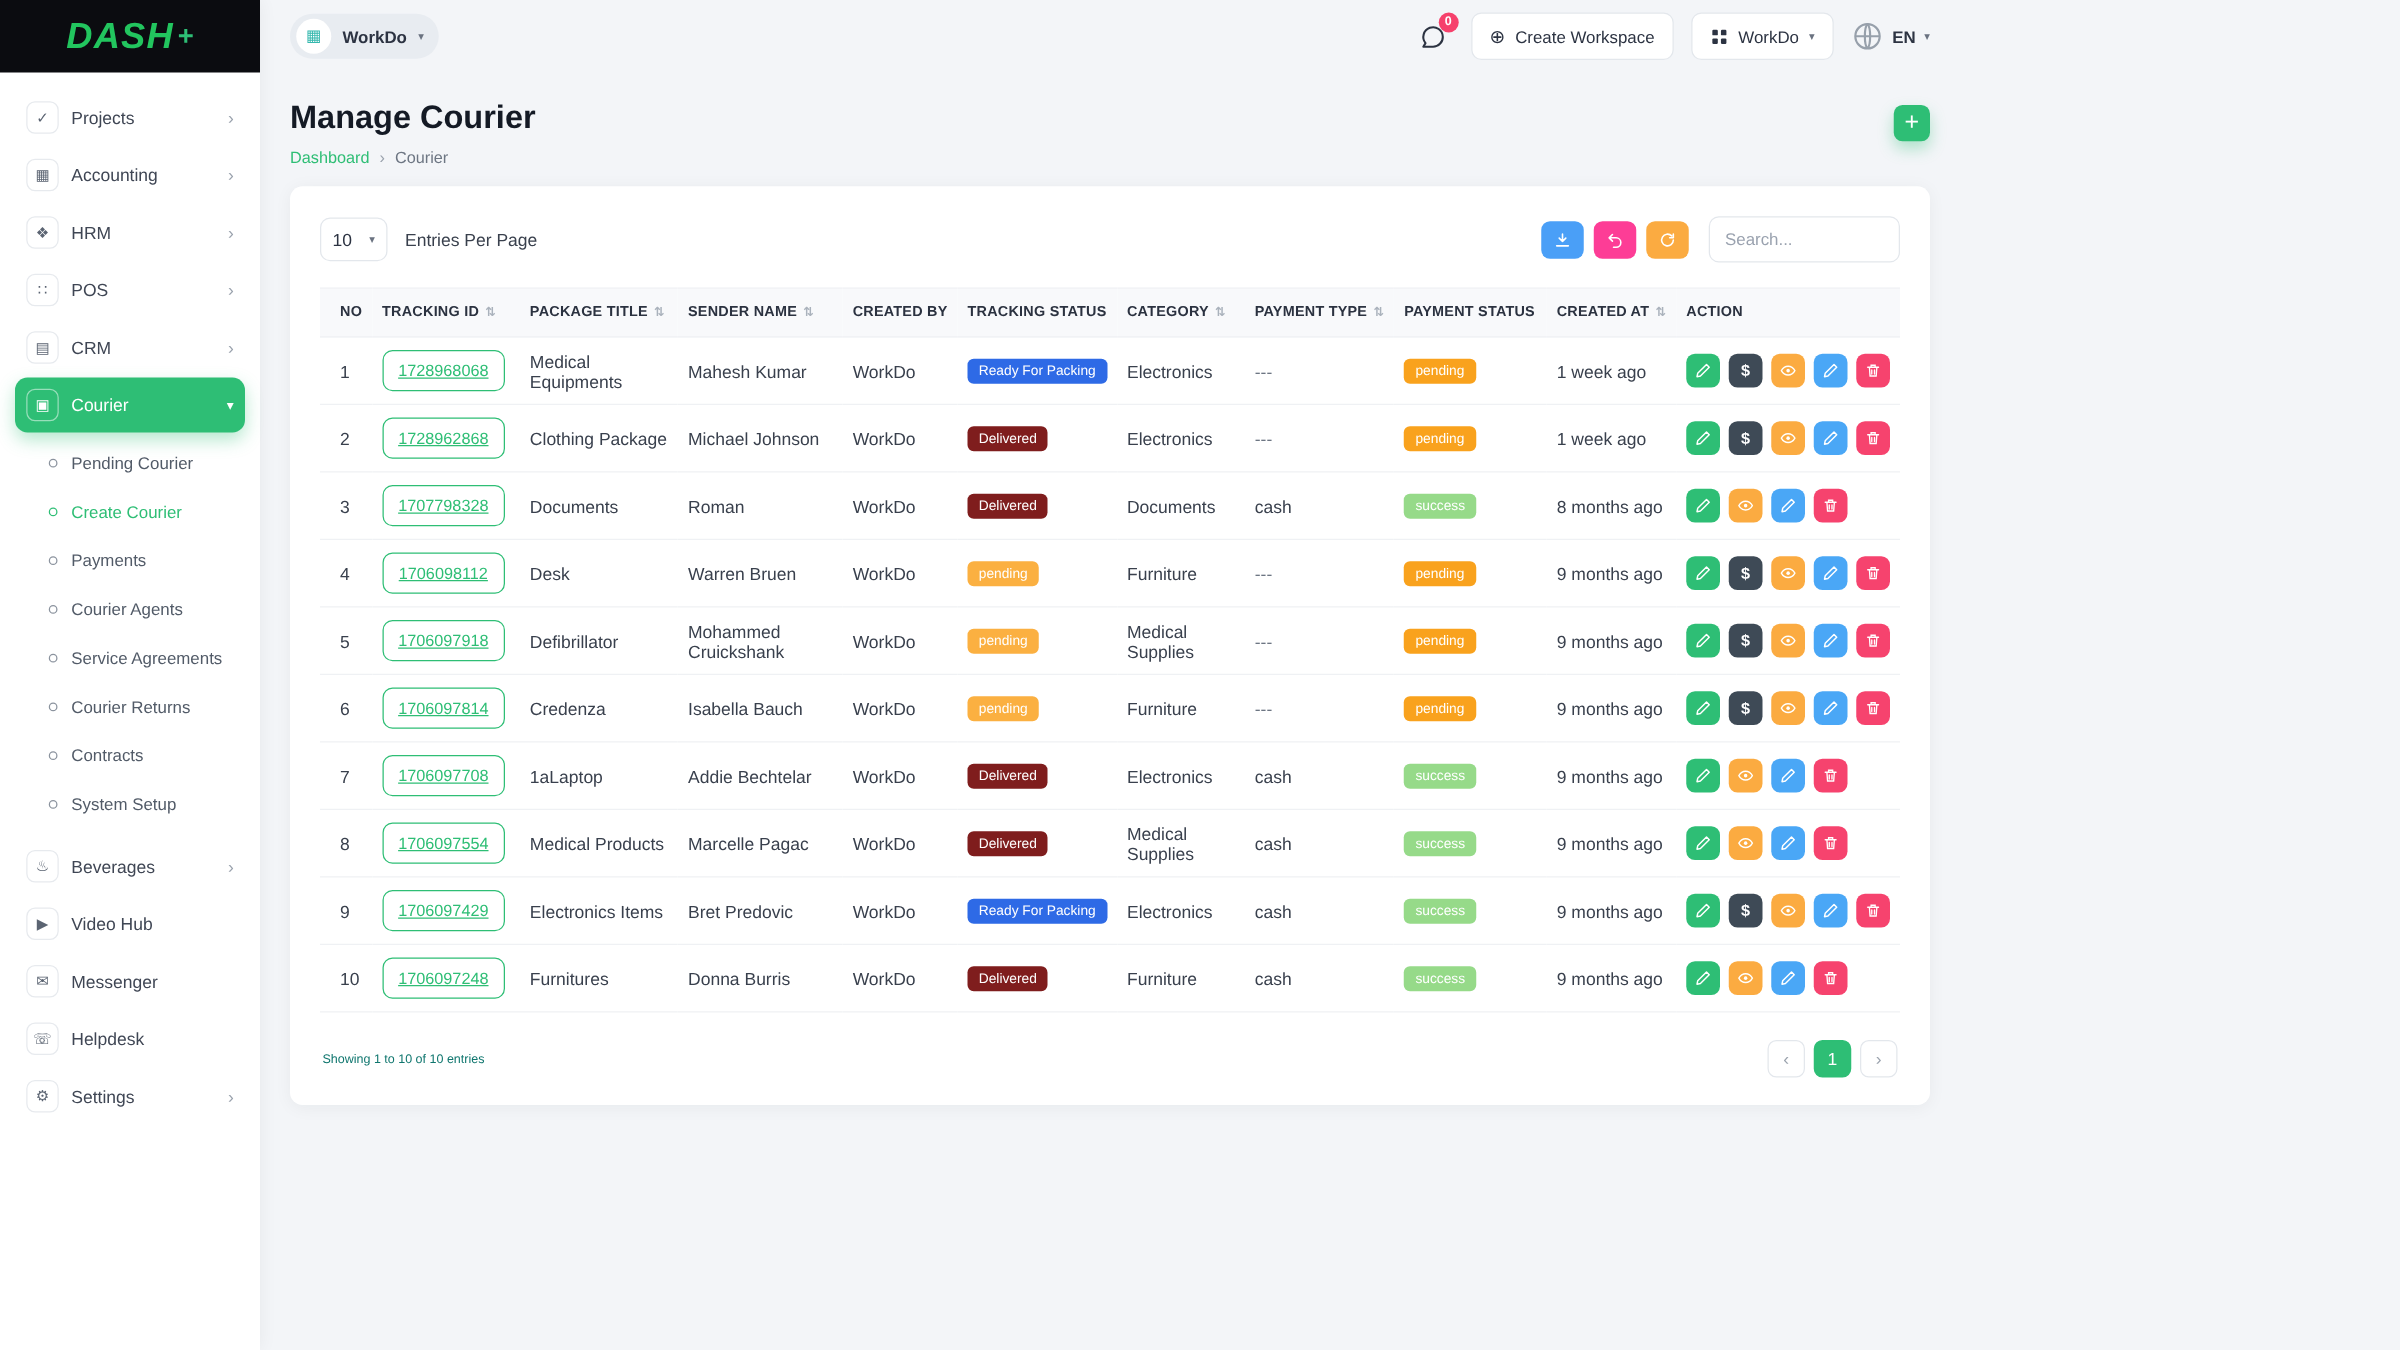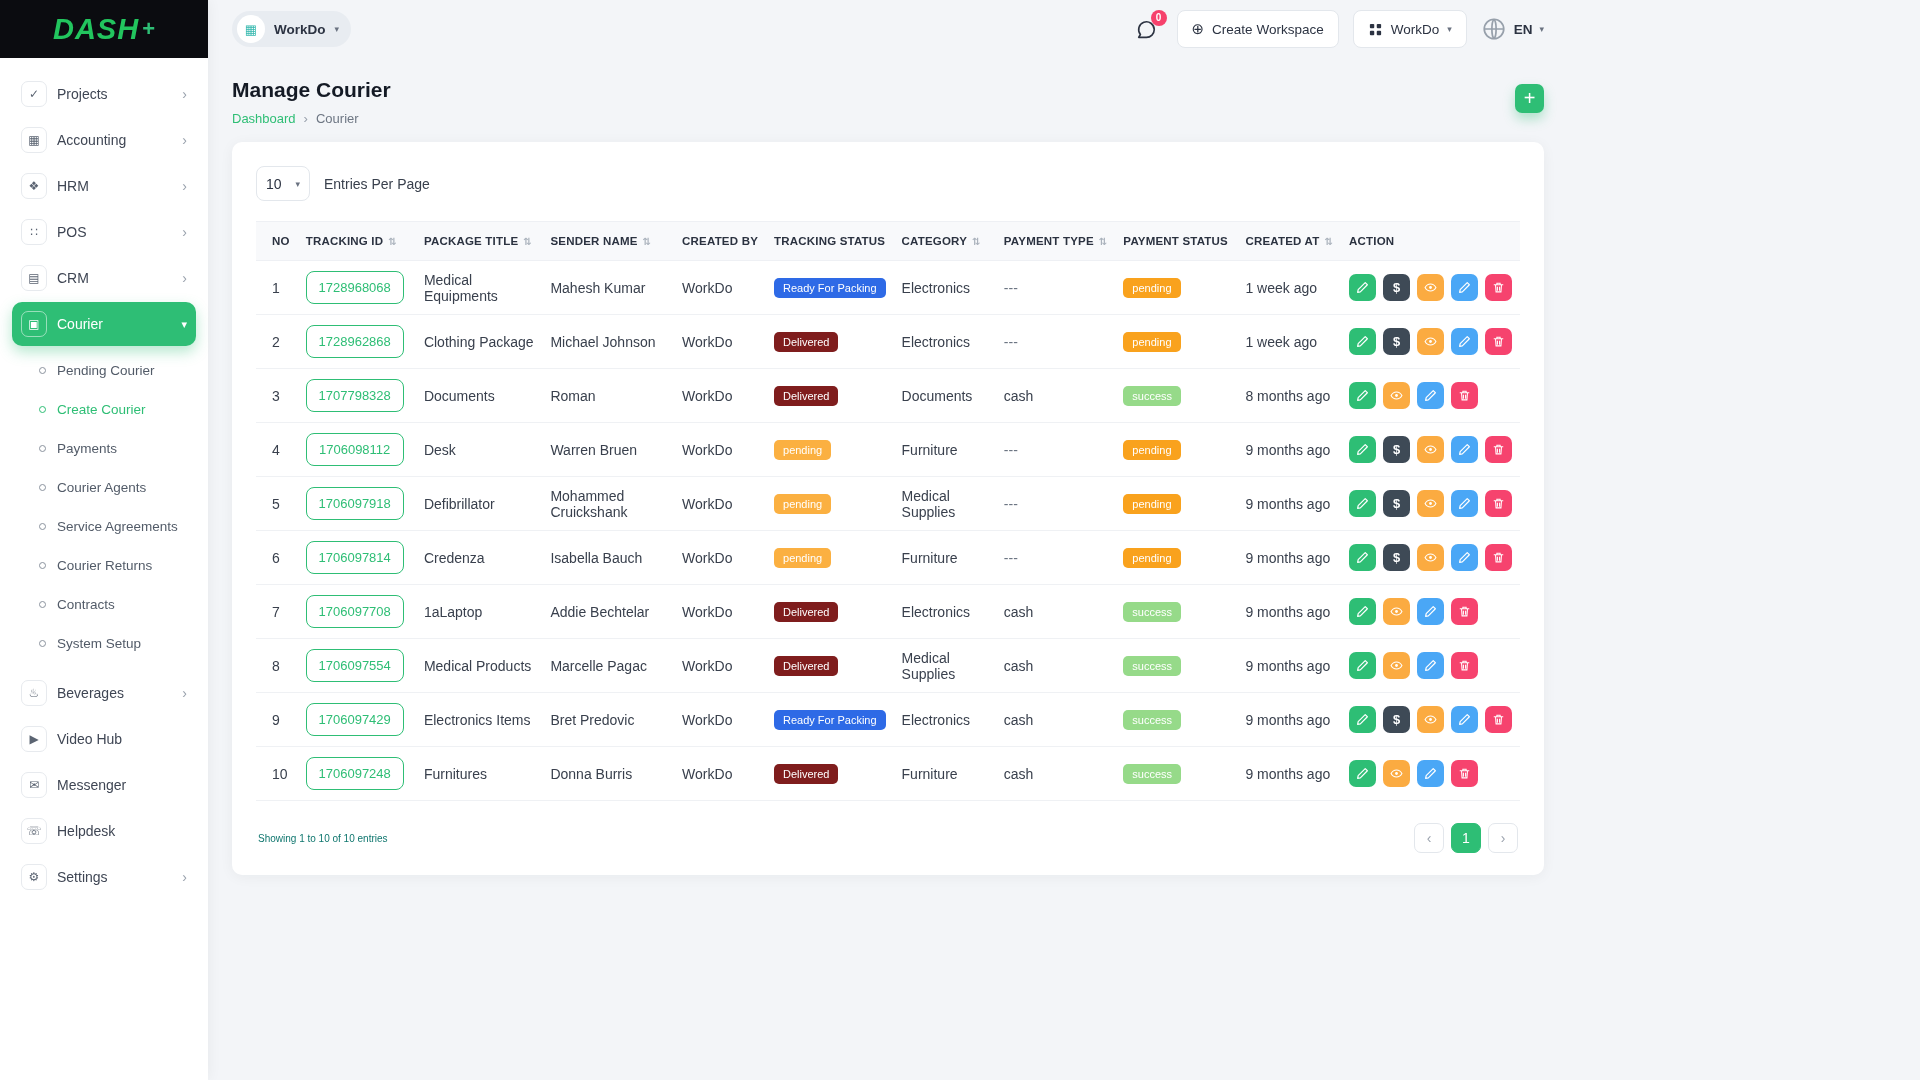--- a/index.html
+++ b/index.html
@@ -52,21 +52,21 @@
   .btn-outline { display:flex; align-items:center; gap:8px; height:38px; padding:0 14px; background:#fff;
                  border:1px solid #e3e7ec; border-radius:8px; font-size:13.5px; color:#2c3342;
                  cursor:pointer; font-family:inherit; }
   .oplus { font-size:15px; color:#2c3342; }
   .grid-ic svg { width:15px; height:15px; display:block; }
   .lang { display:flex; align-items:center; gap:7px; cursor:pointer; font-size:13.5px; color:#2c3342; font-weight:bold; }
   .globe svg { width:26px; height:26px; display:block; }
 
   
   .page-head { display:flex; align-items:flex-start; justify-content:space-between; margin-top:20px; }
-  .page-title { font-size:21px; font-weight:bold; color:#141a25; }
+  .page-title { font-size:26px; font-weight:bold; color:#141a25; }
   .breadcrumb { margin-top:9px; font-size:13px; display:flex; gap:8px; align-items:flex-end; }
   .bc-link { color:var(--green); cursor:pointer; }
   .bc-sep { color:#9aa2ad; }
   .bc-cur { color:#6d7683; }
   .add-btn { width:29px; height:29px; background:var(--green); color:#fff; border:none; border-radius:7px;
              font-size:20px; cursor:pointer; display:flex; align-items:center; justify-content:center;
              box-shadow:0 6px 12px rgba(46,190,117,.35); margin-top:6px; }
 
   
   .card { margin-top:16px; background:#fff; border-radius:10px; padding:24px 24px 14px;
@@ -91,21 +91,21 @@
   table { width:100%; border-collapse:collapse; }
   thead th { background:#f8f9fb; font-size:11.5px; font-weight:bold; color:#2b3240; text-align:left;
              padding:13px 8px; letter-spacing:.2px; border-top:1px solid #eef0f4; border-bottom:1px solid #eef0f4;
              white-space:nowrap; }
   thead th:first-child { padding-left:16px; }
   .sort { color:#aab2bc; font-size:10px; margin-left:5px; }
   tbody td { padding:10px 8px; border-bottom:1px solid #eff1f4; font-size:14px; color:#39404d; height:54px; }
   tbody td:first-child { padding-left:16px; }
   .track-pill { display:inline-block; min-width:98px; text-align:center; padding:8px 10px;
                 border:1px solid var(--green); color:var(--green); background:#fff; border-radius:8px;
-                font-size:13px; cursor:pointer; font-family:inherit; }
+                font-size:13px; cursor:pointer; font-family:inherit;text-decoration:underline; }
   .badge { display:inline-block; padding:4px 9px; border-radius:5px; font-size:11px; color:#fff; white-space:nowrap; }
   .b-info{background:#2e6ae6}.b-green{background:#7f1d1d}.b-warn{background:#fbb041}
   .b-warn2{background:#f9a21d}.b-soft{background:#96da89}
   .dim { color:#6d7683; }
   .actions { display:flex; gap:7px; }
   .act { width:27px; height:27px; border:none; border-radius:7px; display:flex; align-items:center;
          justify-content:center; cursor:pointer; color:#fff; font-size:13px; font-weight:bold; }
   .act svg { width:13px; height:13px; }
   .act-green{background:#2EBE75}.act-dark{background:#3e4a56}.act-orange{background:#fbab41}
   .act-blue{background:#4aa7f6}.act-red{background:#f6436e}
@@ -287,20 +287,46 @@
 
     <section class="card">
       <div class="controls">
         <div class="ctrl-left">
           <div class="pp-select">
             <span>10</span>
             <span class="caret">▾</span>
           </div>
           <span class="pp-label">Entries Per Page</span>
         </div>
+        <div class="ctrl-right">
+          <span id="toolbar-buttons" class="ctrl-right">
+              <button class="tool-btn" style="background: rgb(74, 159, 247);">
+                <span class="tb-ic">
+                  <svg viewBox="0 0 24 24" fill="none" stroke="currentColor" stroke-width="2.2" stroke-linecap="round" stroke-linejoin="round">
+                    <path d="M12 4v10m0 0l-4.5-4.5M12 14l4.5-4.5M4 20h16"></path>
+                  </svg>
+                </span>
+              </button>
+              <button class="tool-btn" style="background: rgb(253, 61, 150);">
+                <span class="tb-ic">
+                  <svg viewBox="0 0 24 24" fill="none" stroke="currentColor" stroke-width="2.2" stroke-linecap="round" stroke-linejoin="round">
+                    <path d="M8.5 13.5L4 9l4.5-4.5M4 9h9.5a6.5 6.5 0 1 1 0 13H10"></path>
+                  </svg>
+                </span>
+              </button>
+              <button class="tool-btn" style="background: rgb(251, 171, 65);">
+                <span class="tb-ic">
+                  <svg viewBox="0 0 24 24" fill="none" stroke="currentColor" stroke-width="2.2" stroke-linecap="round" stroke-linejoin="round">
+                    <path d="M20 12a8 8 0 1 1-2.3-5.6M20 4v5h-5"></path>
+                  </svg>
+                </span>
+              </button>
+            </span>
+          <input class="search" type="text" placeholder="Search..." style="">
+        </div>
       </div>
 
       <div class="table-wrap">
         <table>
           <thead>
               <tr id="thead-row">
                 <th class="c-no"><span>NO</span></th>
                 <th class="c-tracking_id"><span>TRACKING ID</span><span class="sort">⇅</span></th>
                 <th class="c-package_title"><span>PACKAGE TITLE</span><span class="sort">⇅</span></th>
                 <th class="c-sender_name"><span>SENDER NAME</span><span class="sort">⇅</span></th>

